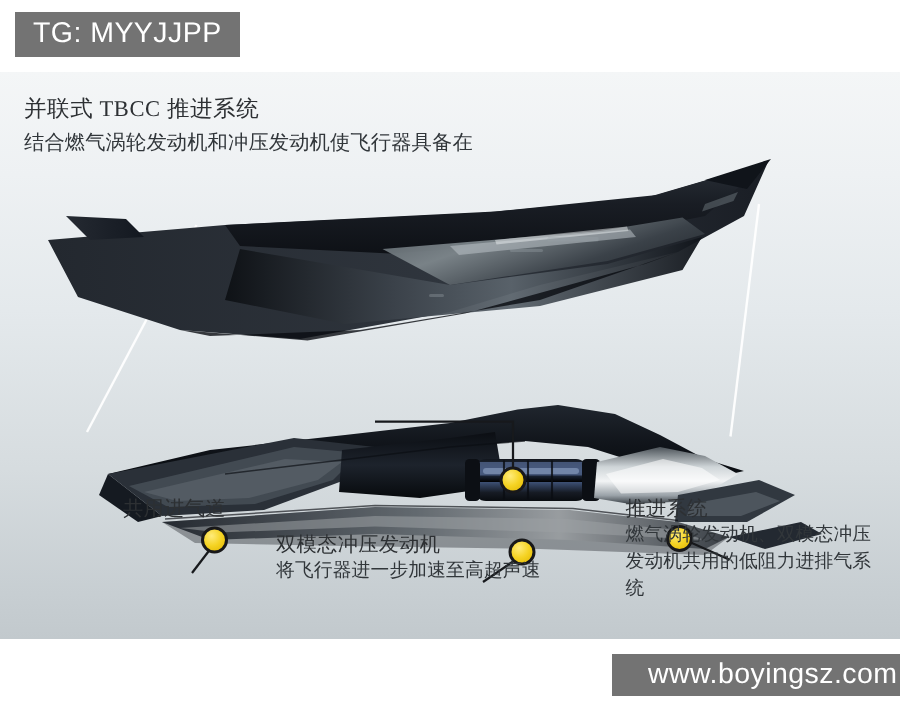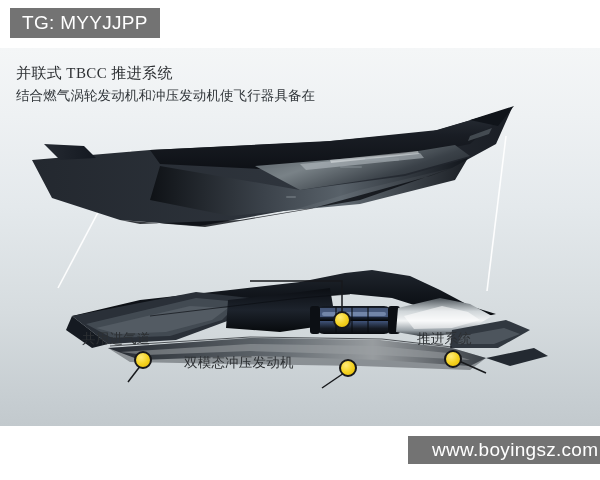--- a/index.html
+++ b/index.html
@@ -293,24 +293,26 @@
       <div class="bd">结合燃气涡轮发动机和冲压发动机使飞行器具备在</div>
     </div>
 
 
     <div class="lbl" id="cal-inlet">
       <div class="hd">共用进气道</div>
     </div>
 
     <div class="lbl" id="cal-ram">
       <div class="hd">双模态冲压发动机</div>
+      <div class="bd">将飞行器进一步加速至高超声速</div>
     </div>
 
     <div class="lbl" id="cal-nozzle">
       <div class="hd">推进系统</div>
+      <div class="bd wrap">燃气涡轮发动机、双模态冲压发动机共用的低阻力进排气系统</div>
     </div>
   </div>
 
   <div class="wm wm-top">
     <span>TG: MYYJJPP</span>
   </div>
 
   <div class="wm wm-bottom">
     <span>www.boyingsz.com</span>
   </div>

